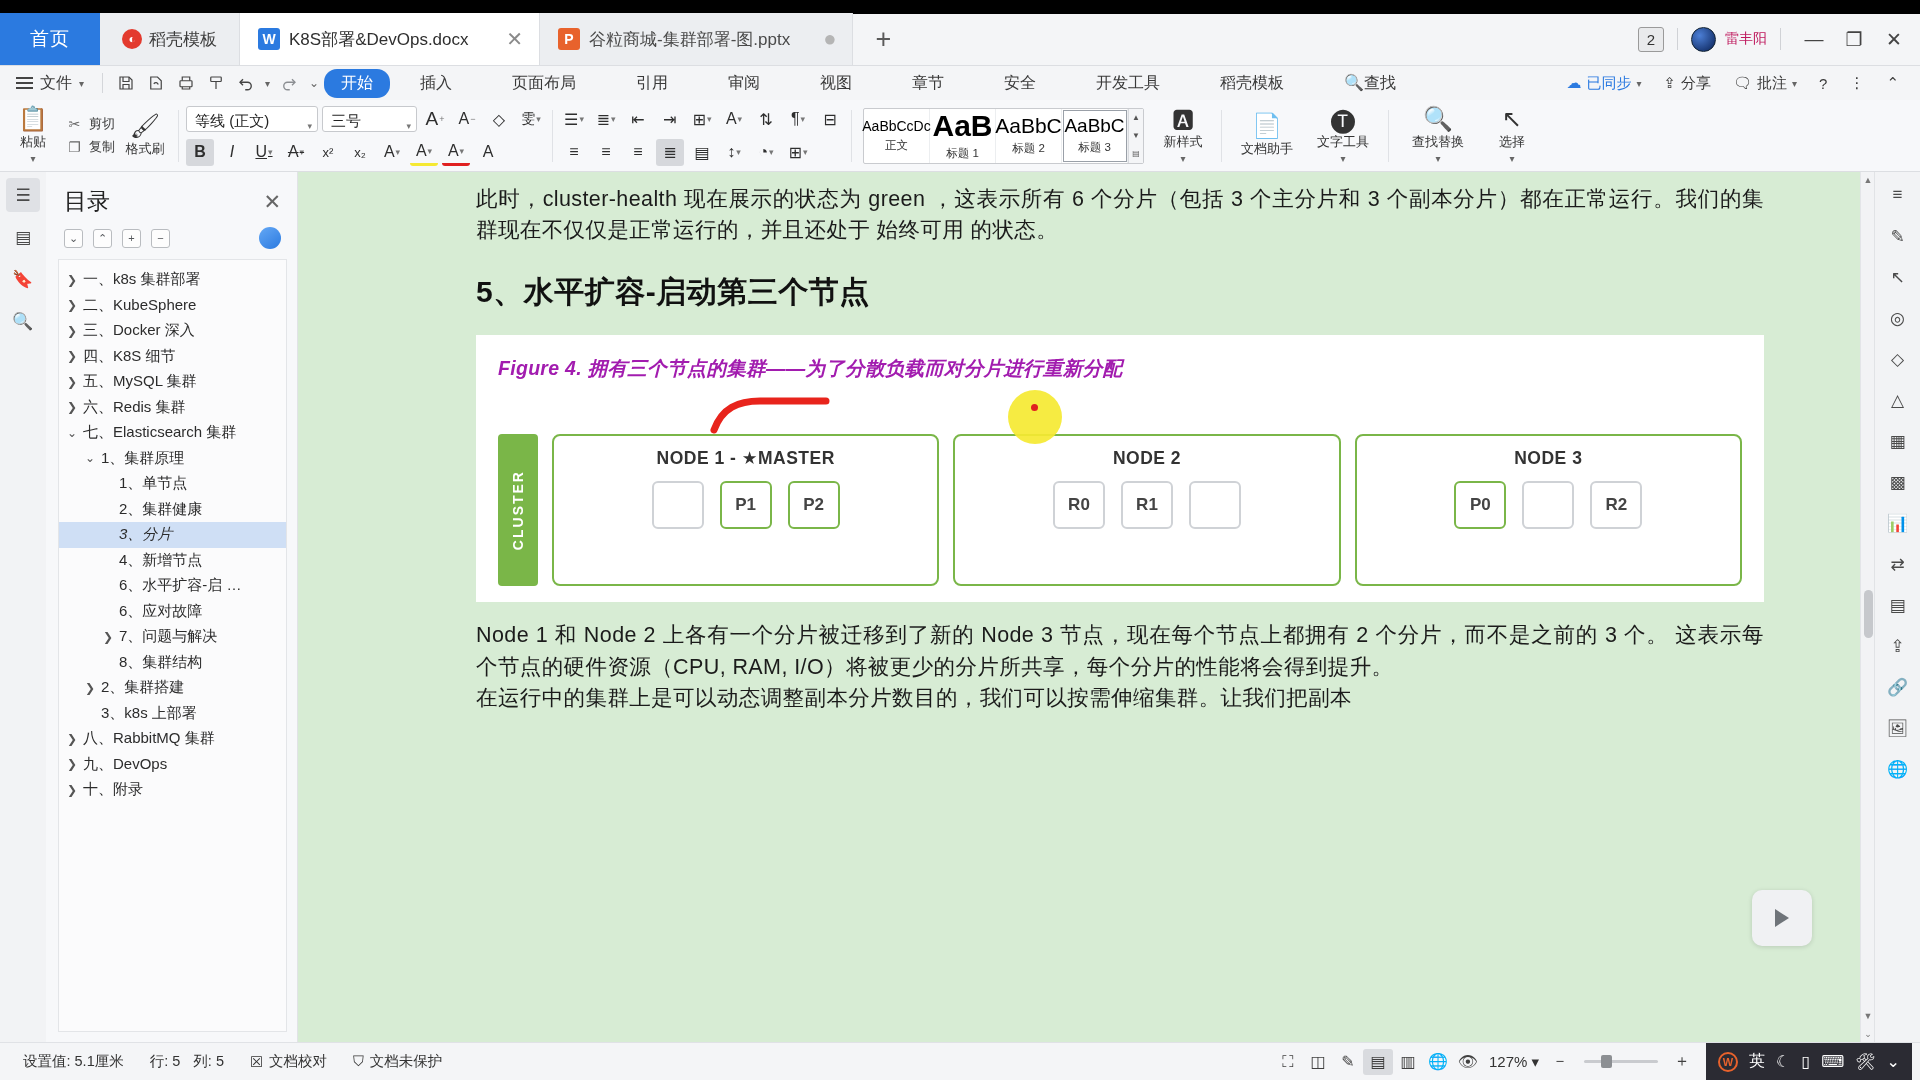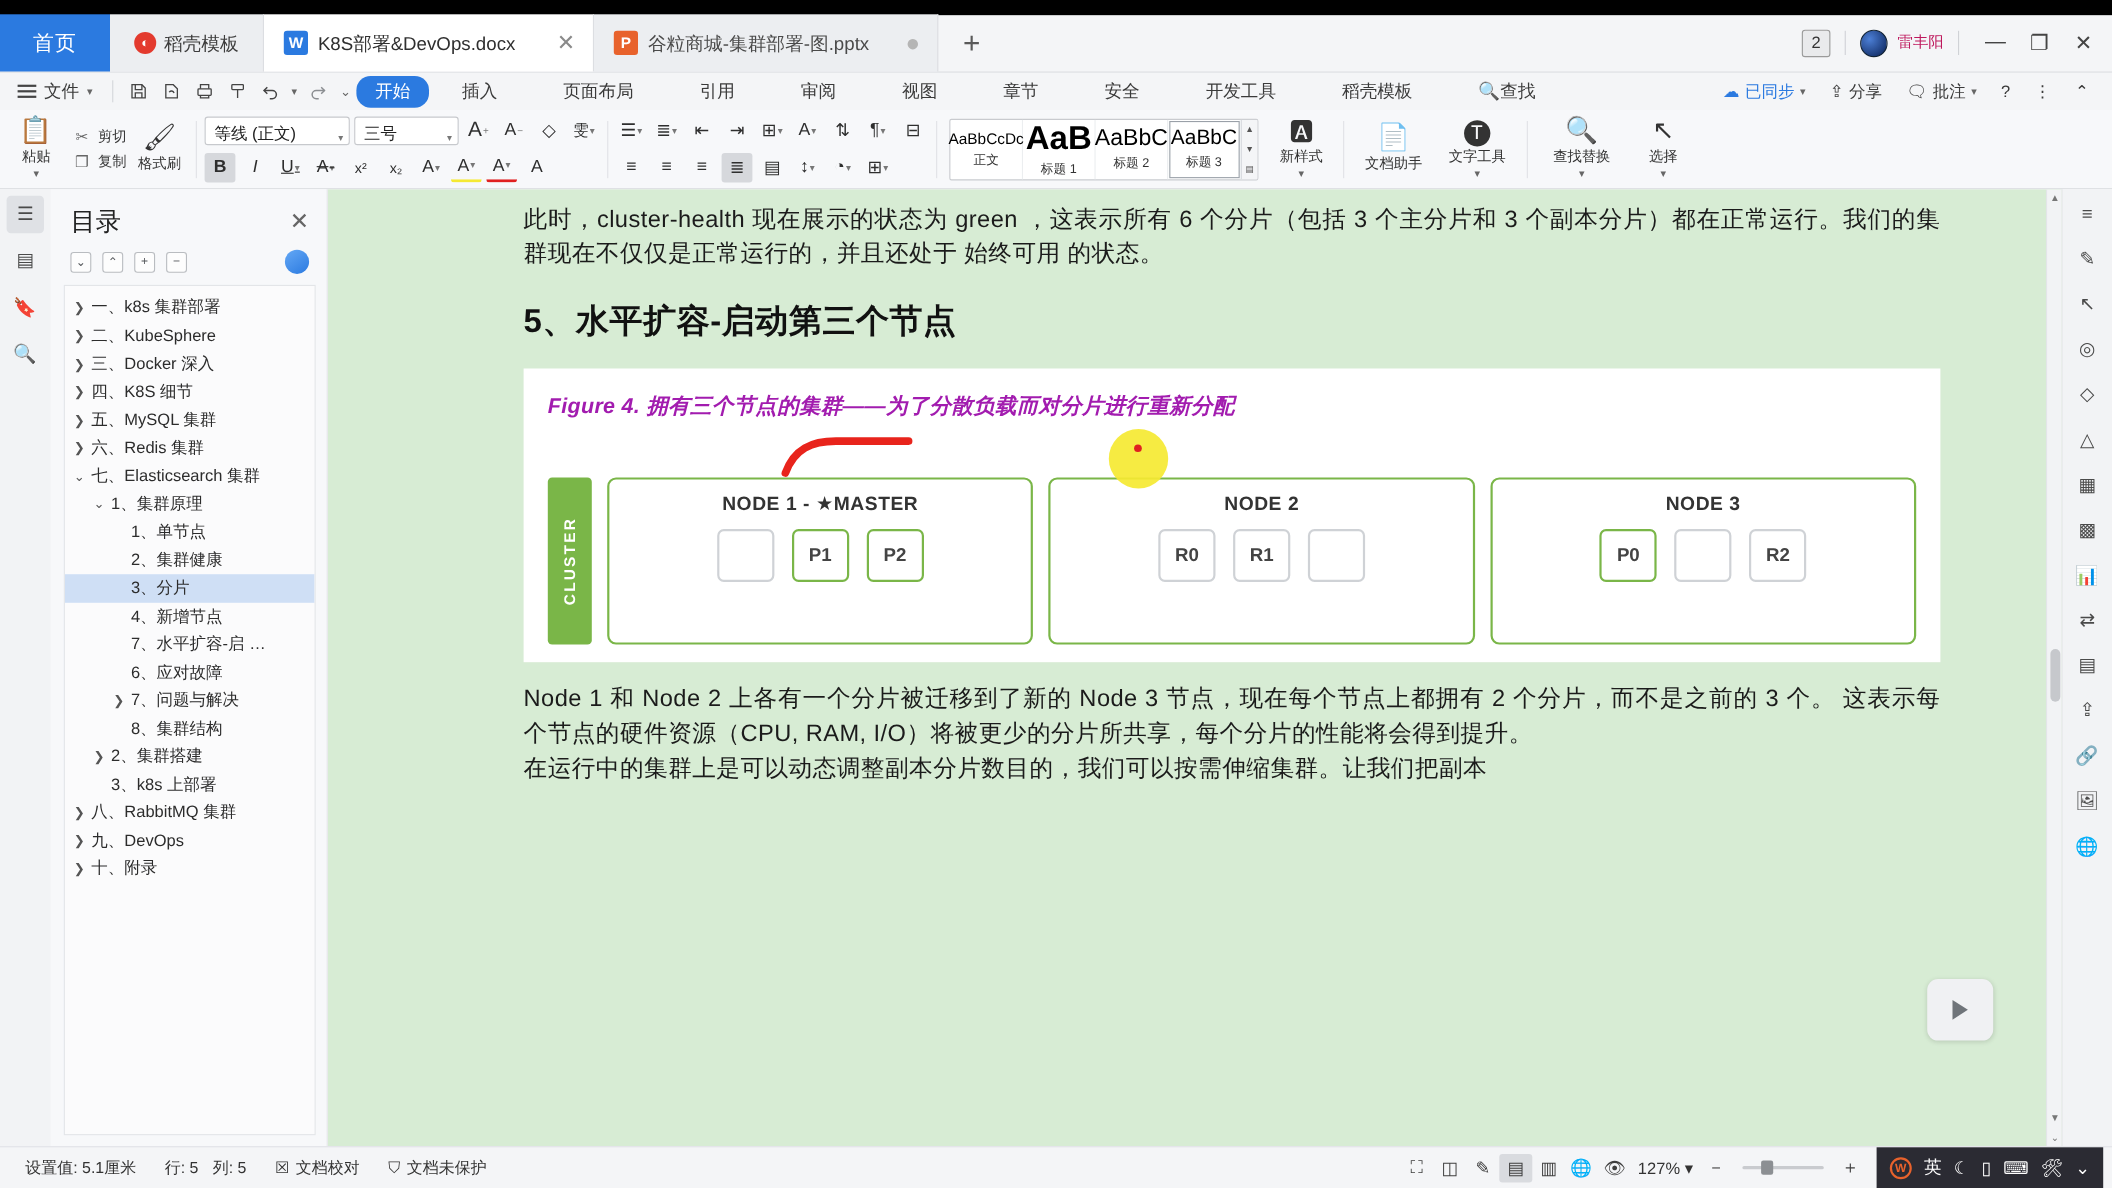--- a/index.html
+++ b/index.html
@@ -133,21 +133,21 @@
   .toc-x { margin-left:auto; font-size:21px; color:#666; }
   .toc-tools { display:flex; align-items:center; gap:10px; padding: 6px 16px 10px 18px; }
   .tbx { width:19px; height:19px; border:1px solid #b9bcc0; border-radius:3px; display:flex; align-items:center; justify-content:center; font-size:11px; color:#55585c; background:#fdfdfd; }
   .toc-blue { margin-left:auto; width:22px;height:22px;border-radius:50%;
     background:linear-gradient(145deg,#64a8f5,#2b7ae0); }
   .toc-list {
     margin: 0 10px 10px 12px; border:1px solid #e3e5e8; background:#fbfbfc;
     flex:1; overflow:hidden; padding: 7px 0 0 0;
   }
   .tocrow { display:flex; align-items:center; height:25.5px; font-size:15px; color:#2c2c2c; padding-left:8px; white-space:nowrap; }
-  .tocrow.sel { background:#cfdff5; }
+  .tocrow.sel { background:#cfdff5;font-style:italic; }
   .chev { width:16px; font-size:12px; color:#555; flex:0 0 16px; }
 
   .docarea { flex:1; position:relative; overflow:hidden; background:#f2f3f5; }
   .page {
     position:absolute; top:0; left:0; right:0; bottom:0; background:#d7ecd4;
     overflow:hidden;
   }
   .pagecontent { padding: 12px 110px 0 178px; }
   .ptext { font-size:21.5px; color:#1b1b1b; line-height:1.45; letter-spacing:0.4px; text-align:justify; }
   .h2 { font-size:30px; font-weight:bold; color:#111; margin: 26px 0 22px 0; letter-spacing:0.5px;}
@@ -554,21 +554,21 @@
         <div class="tocrow" style="padding-left:60px">
             <span>2、集群健康</span>
           </div>
         <div class="tocrow sel" style="padding-left:60px">
             <span>3、分片</span>
           </div>
         <div class="tocrow" style="padding-left:60px">
             <span>4、新增节点</span>
           </div>
         <div class="tocrow" style="padding-left:60px">
-            <span>7、水平扩容-启 …</span>
+            <span>6、水平扩容-启 …</span>
           </div>
         <div class="tocrow" style="padding-left:60px">
             <span>6、应对故障</span>
           </div>
         <div class="tocrow" style="padding-left:44px">
             <span class="chev">❯</span>
             <span>7、问题与解决</span>
           </div>
         <div class="tocrow" style="padding-left:60px">
             <span>8、集群结构</span>

